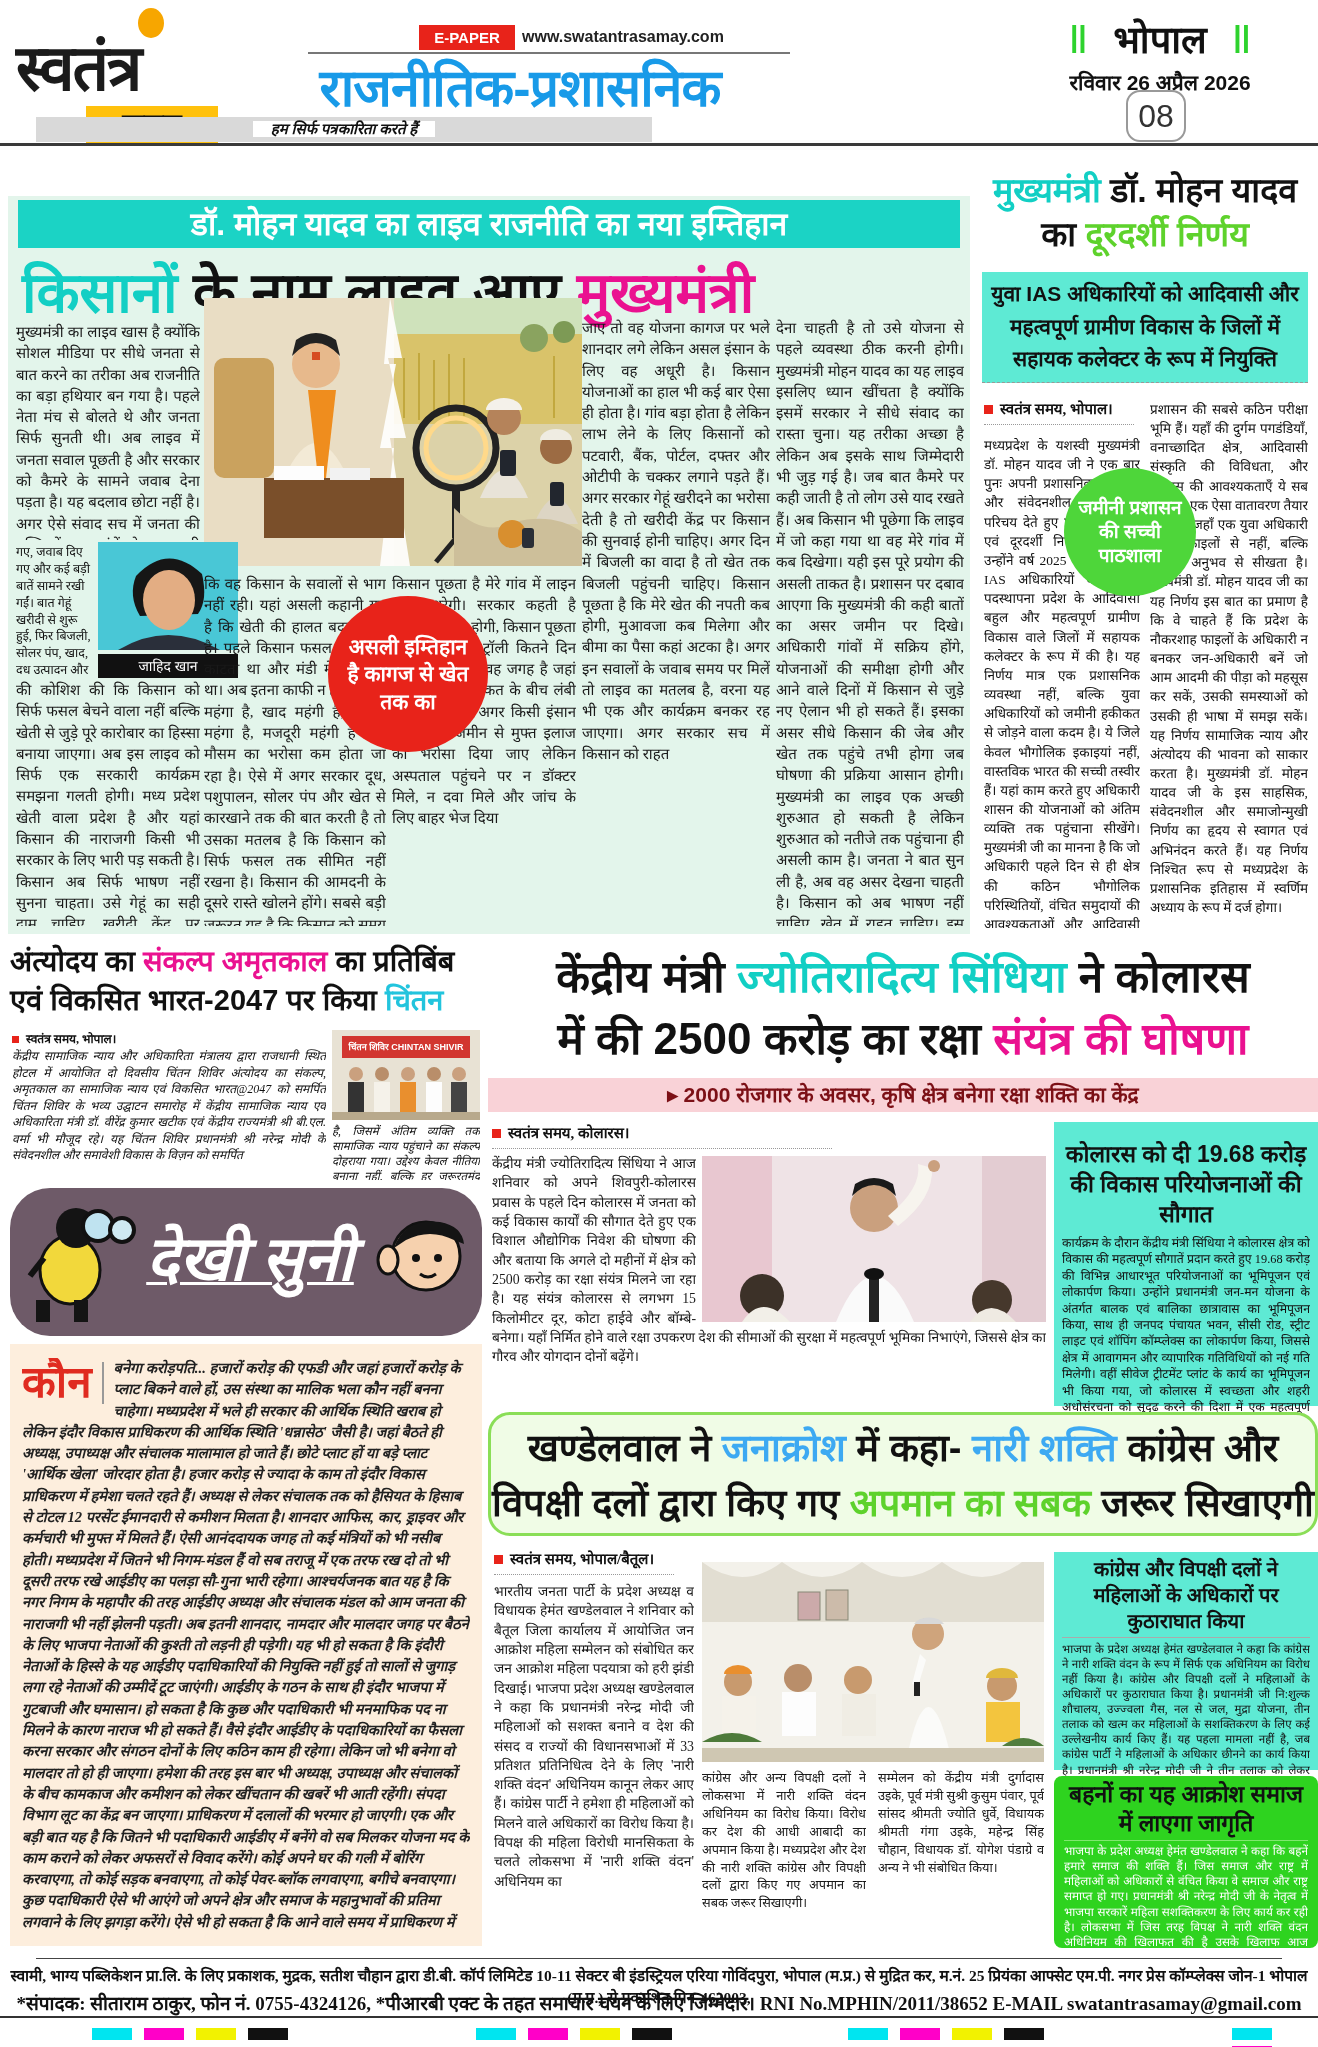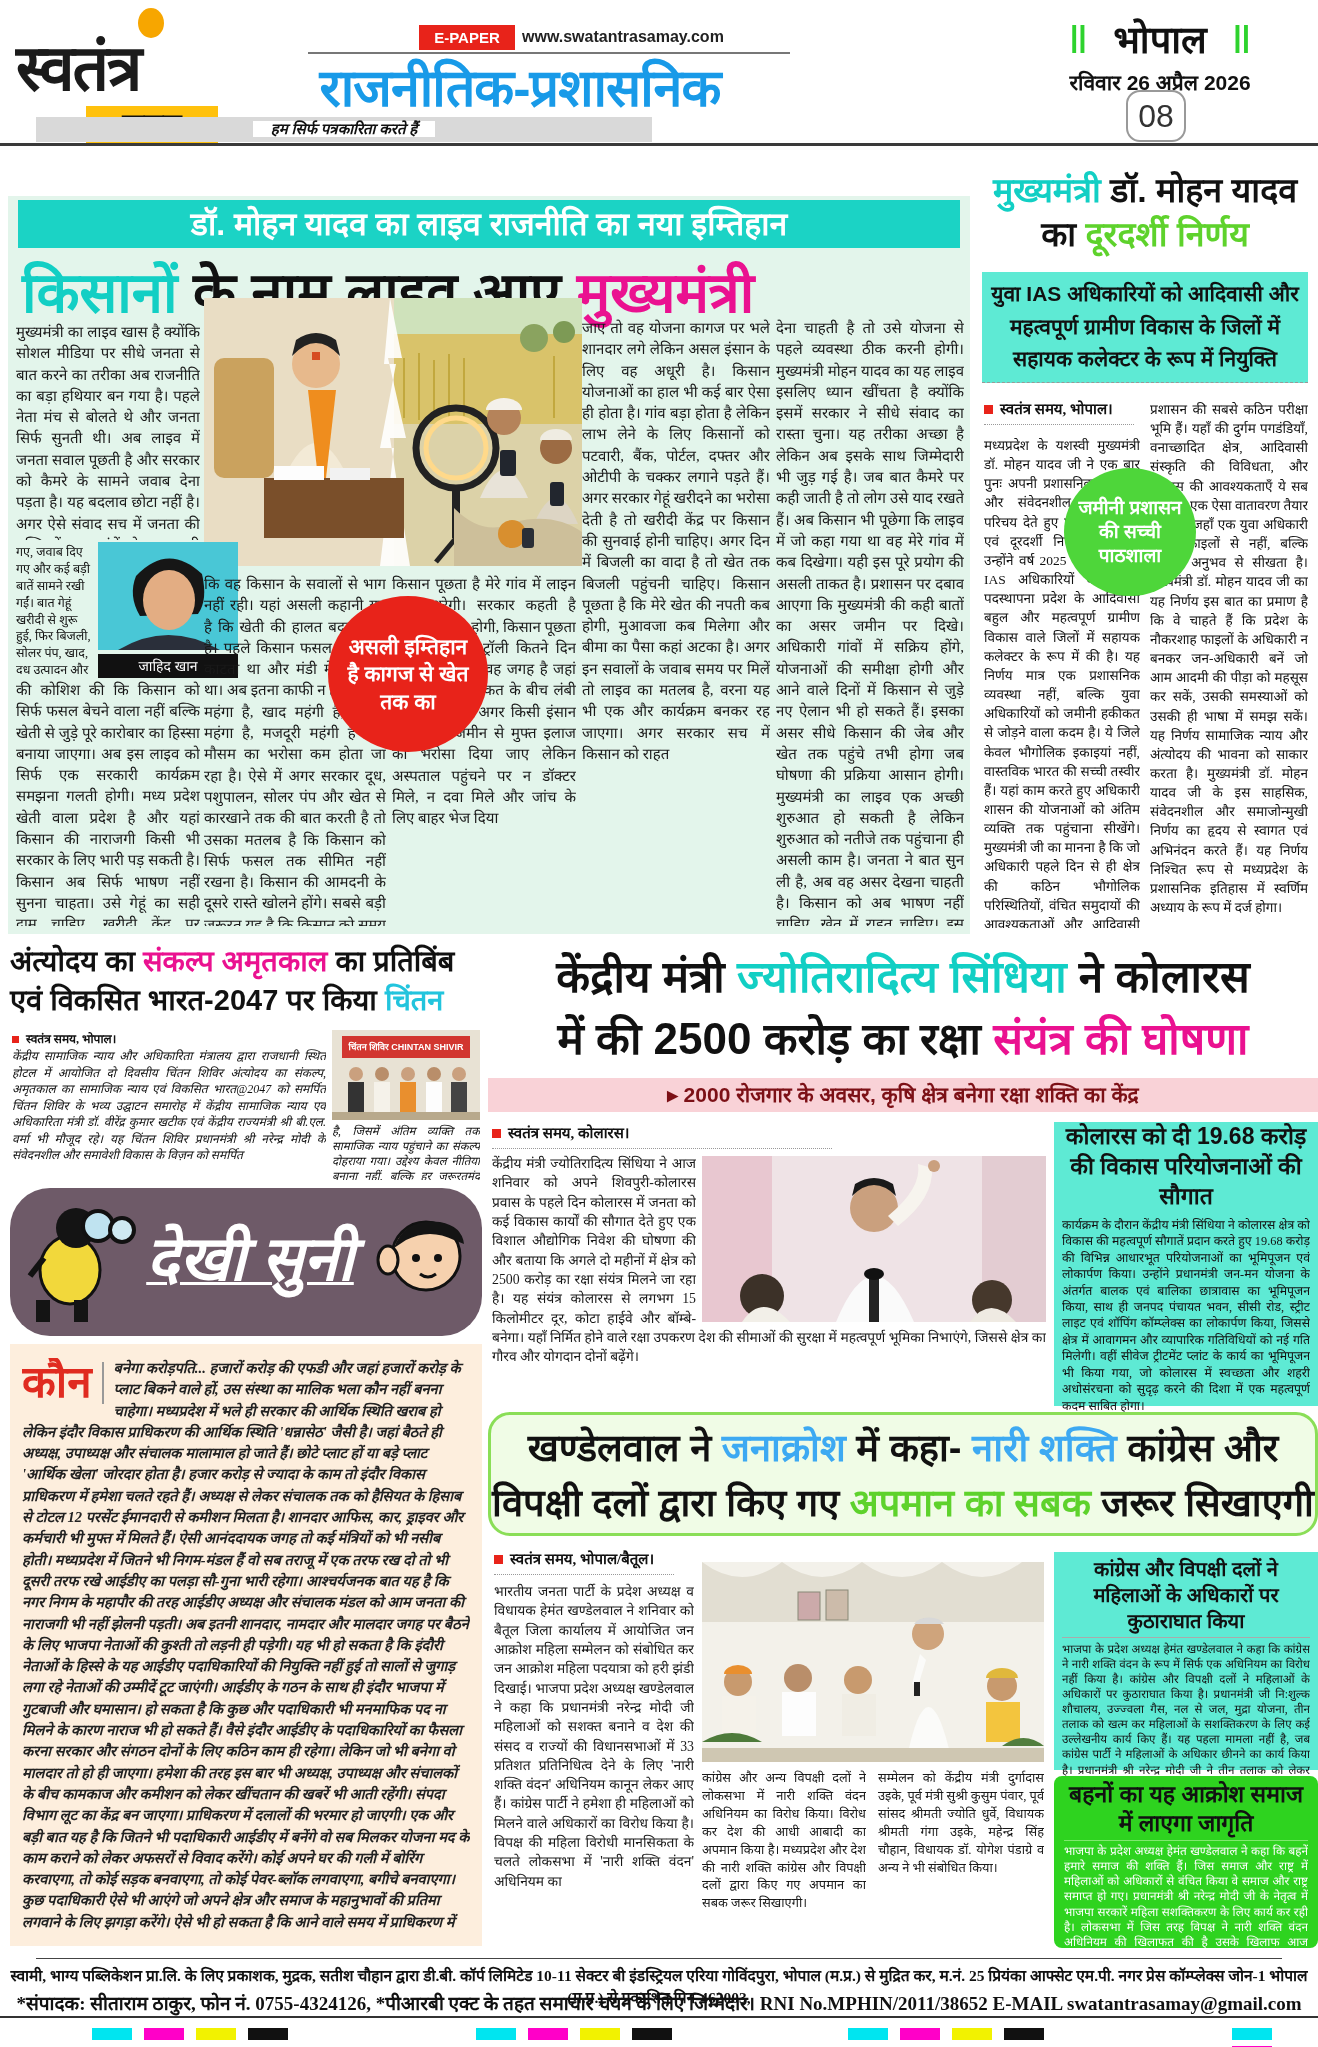--- a/index.html
+++ b/index.html
@@ -255,21 +255,21 @@
       <circle cx="232" cy="10" r="6" fill="#caa07e"></circle>
       <rect x="167" y="120" width="10" height="46" fill="#232323"></rect>
       <ellipse cx="172" cy="118" rx="10" ry="6" fill="#111"></ellipse>
       <circle cx="60" cy="140" r="22" fill="#3c3128"></circle>
       <circle cx="290" cy="144" r="20" fill="#46382c"></circle>
       <path d="M40 166 q20 -30 48 0 z" fill="#f2efe8"></path>
       <path d="M268 166 q20 -28 46 0 z" fill="#efeae2"></path>
     </svg>
   </div>
   <div class="abs body-sm just hide" style="left:4px;top:384px;width:554px;height:58px;font-size:13.8px;">बनेगा। यहाँ निर्मित होने वाले रक्षा उपकरण देश की सीमाओं की सुरक्षा में महत्वपूर्ण भूमिका निभाएंगे, जिससे क्षेत्र का गौरव और योगदान दोनों बढ़ेंगे।</div>
-  <div class="abs gray-box" style="left:566px;top:178px;width:264px;height:284px;box-sizing:border-box;padding:0 8px;">
+  <div class="abs gray-box" style="left:566px;top:178px;width:264px;height:284px;box-sizing:border-box;padding:18px 8px;">
     <h3 style="font-size:23px;font-weight:900;text-align:center;line-height:1.3;">कोलारस को दी 19.68 करोड़ की विकास परियोजनाओं की सौगात</h3>
     <div class="just hide" style="margin-top:5px;height:206px;font-family:'Liberation Serif',serif;font-size:12.3px;line-height:1.34;">कार्यक्रम के दौरान केंद्रीय मंत्री सिंधिया ने कोलारस क्षेत्र को विकास की महत्वपूर्ण सौगातें प्रदान करते हुए 19.68 करोड़ की विभिन्न आधारभूत परियोजनाओं का भूमिपूजन एवं लोकार्पण किया। उन्होंने प्रधानमंत्री जन-मन योजना के अंतर्गत बालक एवं बालिका छात्रावास का भूमिपूजन किया, साथ ही जनपद पंचायत भवन, सीसी रोड, स्ट्रीट लाइट एवं शॉपिंग कॉम्प्लेक्स का लोकार्पण किया, जिससे क्षेत्र में आवागमन और व्यापारिक गतिविधियों को नई गति मिलेगी। वहीं सीवेज ट्रीटमेंट प्लांट के कार्य का भूमिपूजन भी किया गया, जो कोलारस में स्वच्छता और शहरी अधोसंरचना को सुदृढ़ करने की दिशा में एक महत्वपूर्ण कदम साबित होगा।</div>
   </div>
 </div>
 
 <div class="abs" style="left:488px;top:1412px;width:830px;height:536px;">
   <div style="width:824px;height:118px;background:#f0fce6;border:3px solid #8ade57;border-radius:22px;text-align:center;">
     <h2 style="font-size:38px;font-weight:900;line-height:1.45;margin-top:6px;">
       <span>खण्डेलवाल ने </span><span class="blue">जनाक्रोश</span><span> में कहा- </span><span class="blue">नारी शक्ति</span><span> कांग्रेस और</span><br>
       <span>विपक्षी दलों द्वारा किए गए </span><span class="green">अपमान का सबक</span><span> जरूर सिखाएगी</span>

